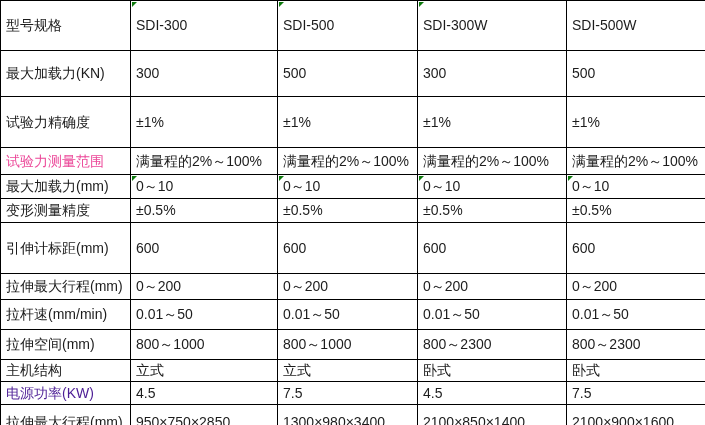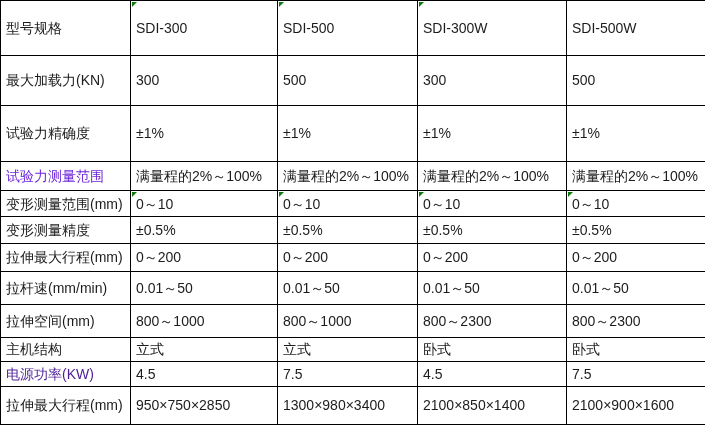--- a/index.html
+++ b/index.html
@@ -57,39 +57,46 @@
         <td data-name="spec-value-cell" style="border-color: rgb(0, 0, 0); color: rgb(28, 28, 28);">500</td>
       </tr>
       <tr data-name="table-row" style="height: 51px;">
         <td data-name="spec-row-label-cell" style="border-color: rgb(0, 0, 0); color: rgb(28, 28, 28);">试验力精确度</td>
         <td data-name="spec-value-cell" style="border-color: rgb(0, 0, 0); color: rgb(28, 28, 28);">±1%</td>
         <td data-name="spec-value-cell" style="border-color: rgb(0, 0, 0); color: rgb(28, 28, 28);">±1%</td>
         <td data-name="spec-value-cell" style="border-color: rgb(0, 0, 0); color: rgb(28, 28, 28);">±1%</td>
         <td data-name="spec-value-cell" style="border-color: rgb(0, 0, 0); color: rgb(28, 28, 28);">±1%</td>
       </tr>
       <tr data-name="table-row" style="height: 27px;">
-        <td data-name="spec-row-label-cell" style="border-color: rgb(0, 0, 0); color: #6d28d9;">试验力测量范围</td>
+        <td data-name="spec-row-label-cell" style="border-color: rgb(0, 0, 0); color: #ec4899;">试验力测量范围</td>
         <td data-name="spec-value-cell" style="border-color: rgb(0, 0, 0); color: rgb(28, 28, 28);">满量程的2%～100%</td>
         <td data-name="spec-value-cell" style="border-color: rgb(0, 0, 0); color: rgb(28, 28, 28);">满量程的2%～100%</td>
         <td data-name="spec-value-cell" style="border-color: rgb(0, 0, 0); color: rgb(28, 28, 28);">满量程的2%～100%</td>
         <td data-name="spec-value-cell" style="border-color: rgb(0, 0, 0); color: rgb(28, 28, 28);">满量程的2%～100%</td>
       </tr>
       <tr data-name="table-row" style="height: 24px;">
-        <td data-name="spec-row-label-cell" style="border-color: rgb(0, 0, 0); color: rgb(28, 28, 28);">变形测量范围(mm)</td>
+        <td data-name="spec-row-label-cell" style="border-color: rgb(0, 0, 0); color: rgb(28, 28, 28);">最大加载力(mm)</td>
         <td data-name="spec-value-cell" style="border-color: rgb(0, 0, 0); color: rgb(28, 28, 28);"><span class="marker" data-name="cell-error-indicator-icon" style="border-top-color: rgb(12, 121, 12);"></span>0～10</td>
         <td data-name="spec-value-cell" style="border-color: rgb(0, 0, 0); color: rgb(28, 28, 28);"><span class="marker" data-name="cell-error-indicator-icon" style="border-top-color: rgb(12, 121, 12);"></span>0～10</td>
         <td data-name="spec-value-cell" style="border-color: rgb(0, 0, 0); color: rgb(28, 28, 28);"><span class="marker" data-name="cell-error-indicator-icon" style="border-top-color: rgb(12, 121, 12);"></span>0～10</td>
         <td data-name="spec-value-cell" style="border-color: rgb(0, 0, 0); color: rgb(28, 28, 28);"><span class="marker" data-name="cell-error-indicator-icon" style="border-top-color: rgb(12, 121, 12);"></span>0～10</td>
       </tr>
       <tr data-name="table-row" style="height: 24px;">
         <td data-name="spec-row-label-cell" style="border-color: rgb(0, 0, 0); color: rgb(28, 28, 28); margin-left: 32px;">变形测量精度</td>
         <td data-name="spec-value-cell" style="border-color: rgb(0, 0, 0); color: rgb(28, 28, 28);">±0.5%</td>
         <td data-name="spec-value-cell" style="border-color: rgb(0, 0, 0); color: rgb(28, 28, 28);">±0.5%</td>
         <td data-name="spec-value-cell" style="border-color: rgb(0, 0, 0); color: rgb(28, 28, 28);">±0.5%</td>
         <td data-name="spec-value-cell" style="border-color: rgb(0, 0, 0); color: rgb(28, 28, 28);">±0.5%</td>
+      </tr>
+      <tr data-name="table-row" style="height: 51px;">
+        <td data-name="spec-row-label-cell" style="border-color: rgb(0, 0, 0); color: rgb(28, 28, 28);">引伸计标距(mm)</td>
+        <td data-name="spec-value-cell" style="border-color: rgb(0, 0, 0); color: rgb(28, 28, 28);">600</td>
+        <td data-name="spec-value-cell" style="border-color: rgb(0, 0, 0); color: rgb(28, 28, 28);">600</td>
+        <td data-name="spec-value-cell" style="border-color: rgb(0, 0, 0); color: rgb(28, 28, 28);">600</td>
+        <td data-name="spec-value-cell" style="border-color: rgb(0, 0, 0); color: rgb(28, 28, 28);">600</td>
       </tr>
       <tr data-name="table-row" style="height: 26px;">
         <td data-name="spec-row-label-cell" style="border-color: rgb(0, 0, 0); color: rgb(28, 28, 28);">拉伸最大行程(mm)</td>
         <td data-name="spec-value-cell" style="border-color: rgb(0, 0, 0); color: rgb(28, 28, 28);">0～200</td>
         <td data-name="spec-value-cell" style="border-color: rgb(0, 0, 0); color: rgb(28, 28, 28);">0～200</td>
         <td data-name="spec-value-cell" style="border-color: rgb(0, 0, 0); color: rgb(28, 28, 28);">0～200</td>
         <td data-name="spec-value-cell" style="border-color: rgb(0, 0, 0); color: rgb(28, 28, 28);">0～200</td>
       </tr>
       <tr data-name="table-row" style="height: 30px;">
         <td data-name="spec-row-label-cell" style="border-color: rgb(0, 0, 0); color: rgb(28, 28, 28);">拉杆速(mm/min)</td>

